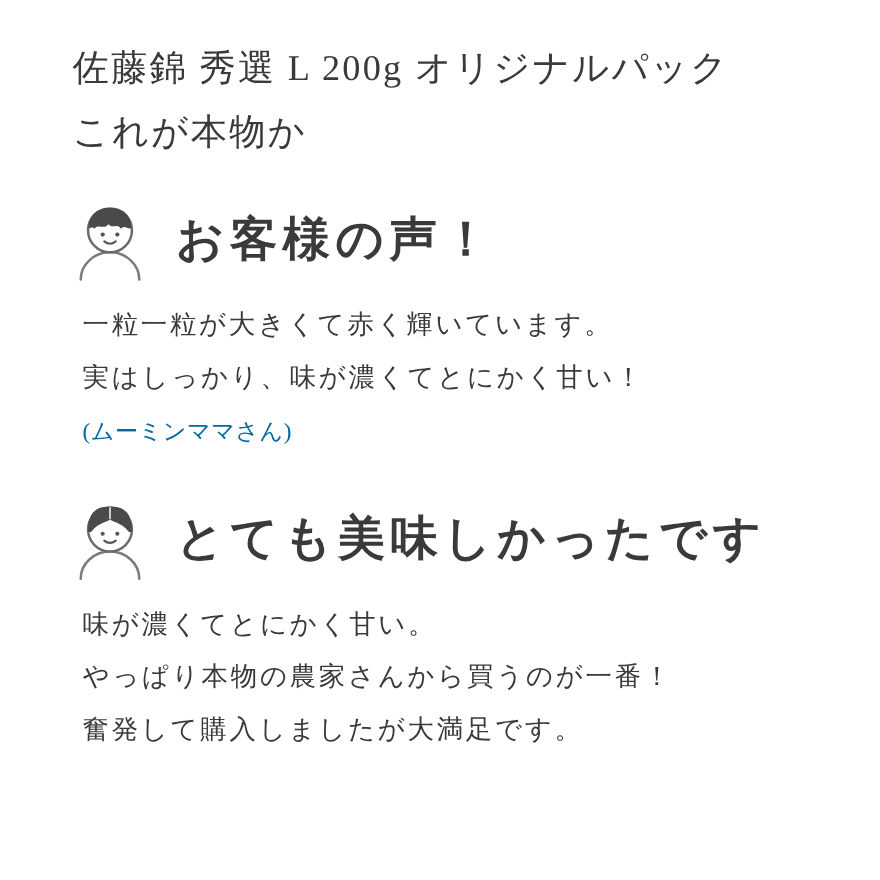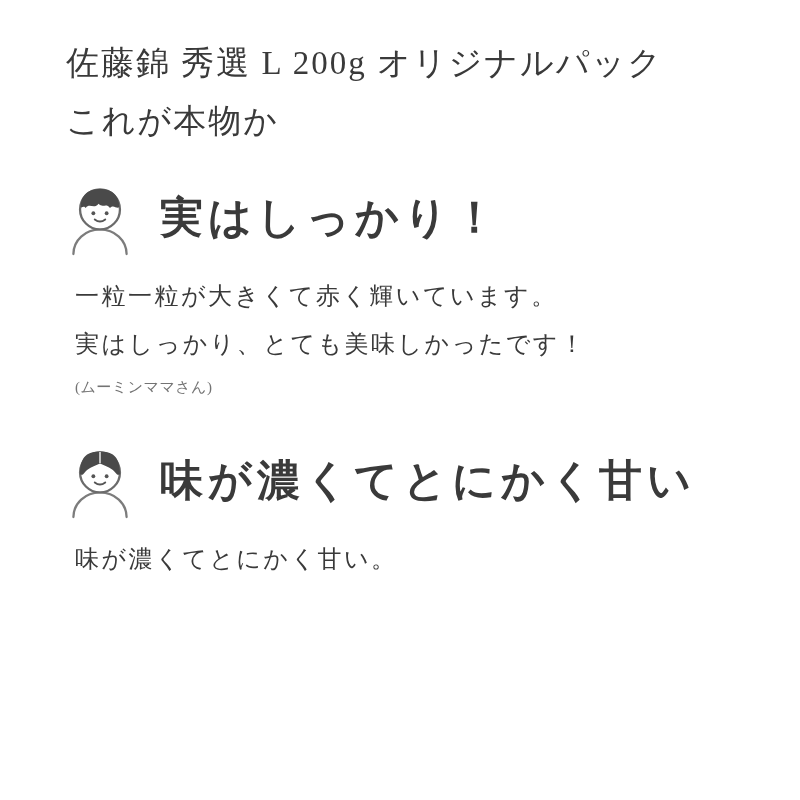--- a/index.html
+++ b/index.html
@@ -70,23 +70,23 @@
     font-size: 24px;
     line-height: 48px;
     letter-spacing: 2.5px;
   }
   .review-body p {
     margin: 0;
     white-space: nowrap;
   }
   .attribution {
     margin: 10px 0 0 13px;
-    font-size: 15px;
+    font-size: 21px;
     letter-spacing: 0.5px;
-    color: #737373;
+    color: #0369a1;
   }
 </style>
 </head>
 <body>
 
 <div class="page">
 
   <h1 class="page-title">
     <span class="title-line">佐藤錦 秀選 L 200g  オリジナルパック</span>
     <span class="title-line">これが本物か</span>
@@ -99,44 +99,46 @@
           <path d="M12,78 A28,26 0 0 1 68,78" fill="none" stroke="#7c7c7c" stroke-width="2.4" stroke-linecap="round"></path>
           <circle cx="40" cy="31" r="21" fill="#ffffff" stroke="#6b6b6b" stroke-width="2.4"></circle>
           <path d="M19.6,28.5 C20,14.5 29,9.6 40,9.6 C51,9.6 60,14.5 60.4,28.5
                    C57,31 54.5,25 50.5,29.5 C46.5,23.5 43,30 38.5,25
                    C34,31 28.5,24 25,29.5 C22.8,26.5 21,29.8 19.6,28.5 Z" fill="#4a4a4a"></path>
           <circle cx="33" cy="35" r="2" fill="#555555"></circle>
           <circle cx="47" cy="35" r="2" fill="#555555"></circle>
           <path d="M34.5,41.5 Q40,46 45.5,41.5" fill="none" stroke="#555555" stroke-width="2" stroke-linecap="round"></path>
         </svg>
       </span>
-      <h2 class="review-heading">実はしっかり！</h2>
+      <h2 class="review-heading">お客様の声！</h2>
     </div>
     <div class="review-body">
       <p>一粒一粒が大きくて赤く輝いています。</p>
-      <p>実はしっかり、とても美味しかったです！</p>
+      <p>実はしっかり、味が濃くてとにかく甘い！</p>
     </div>
     <p class="attribution">(ムーミンママさん)</p>
   </section>
 
   <section class="review review-second">
     <div class="review-header">
       <span class="avatar">
         <svg viewBox="0 0 80 80" xmlns="http://www.w3.org/2000/svg" aria-hidden="true">
           <path d="M12,78 A28,26 0 0 1 68,78" fill="none" stroke="#7c7c7c" stroke-width="2.4" stroke-linecap="round"></path>
           <circle cx="40" cy="31" r="21" fill="#ffffff" stroke="#6b6b6b" stroke-width="2.4"></circle>
           <path d="M19,32.5 C19,13 28,9 40,9 C52,9 61,13 61,32.5
                    C59.5,34 58,33.5 57,32 C53,26.5 46.5,24.5 40,21.5
                    C33.5,24.5 27,26.5 23,32 C22,33.5 20.5,34 19,32.5 Z" fill="#4a4a4a"></path>
           <path d="M40,9.5 L40,21" stroke="#ffffff" stroke-width="1.4"></path>
           <circle cx="33" cy="35" r="2" fill="#555555"></circle>
           <circle cx="47" cy="35" r="2" fill="#555555"></circle>
           <path d="M34.5,41.5 Q40,46 45.5,41.5" fill="none" stroke="#555555" stroke-width="2" stroke-linecap="round"></path>
         </svg>
       </span>
-      <h2 class="review-heading">味が濃くてとにかく甘い</h2>
+      <h2 class="review-heading">とても美味しかったです</h2>
     </div>
     <div class="review-body">
       <p>味が濃くてとにかく甘い。</p>
+      <p>やっぱり本物の農家さんから買うのが一番！</p>
+      <p>奮発して購入しましたが大満足です。</p>
     </div>
   </section>
 
 </div>
 
 </body></html>

